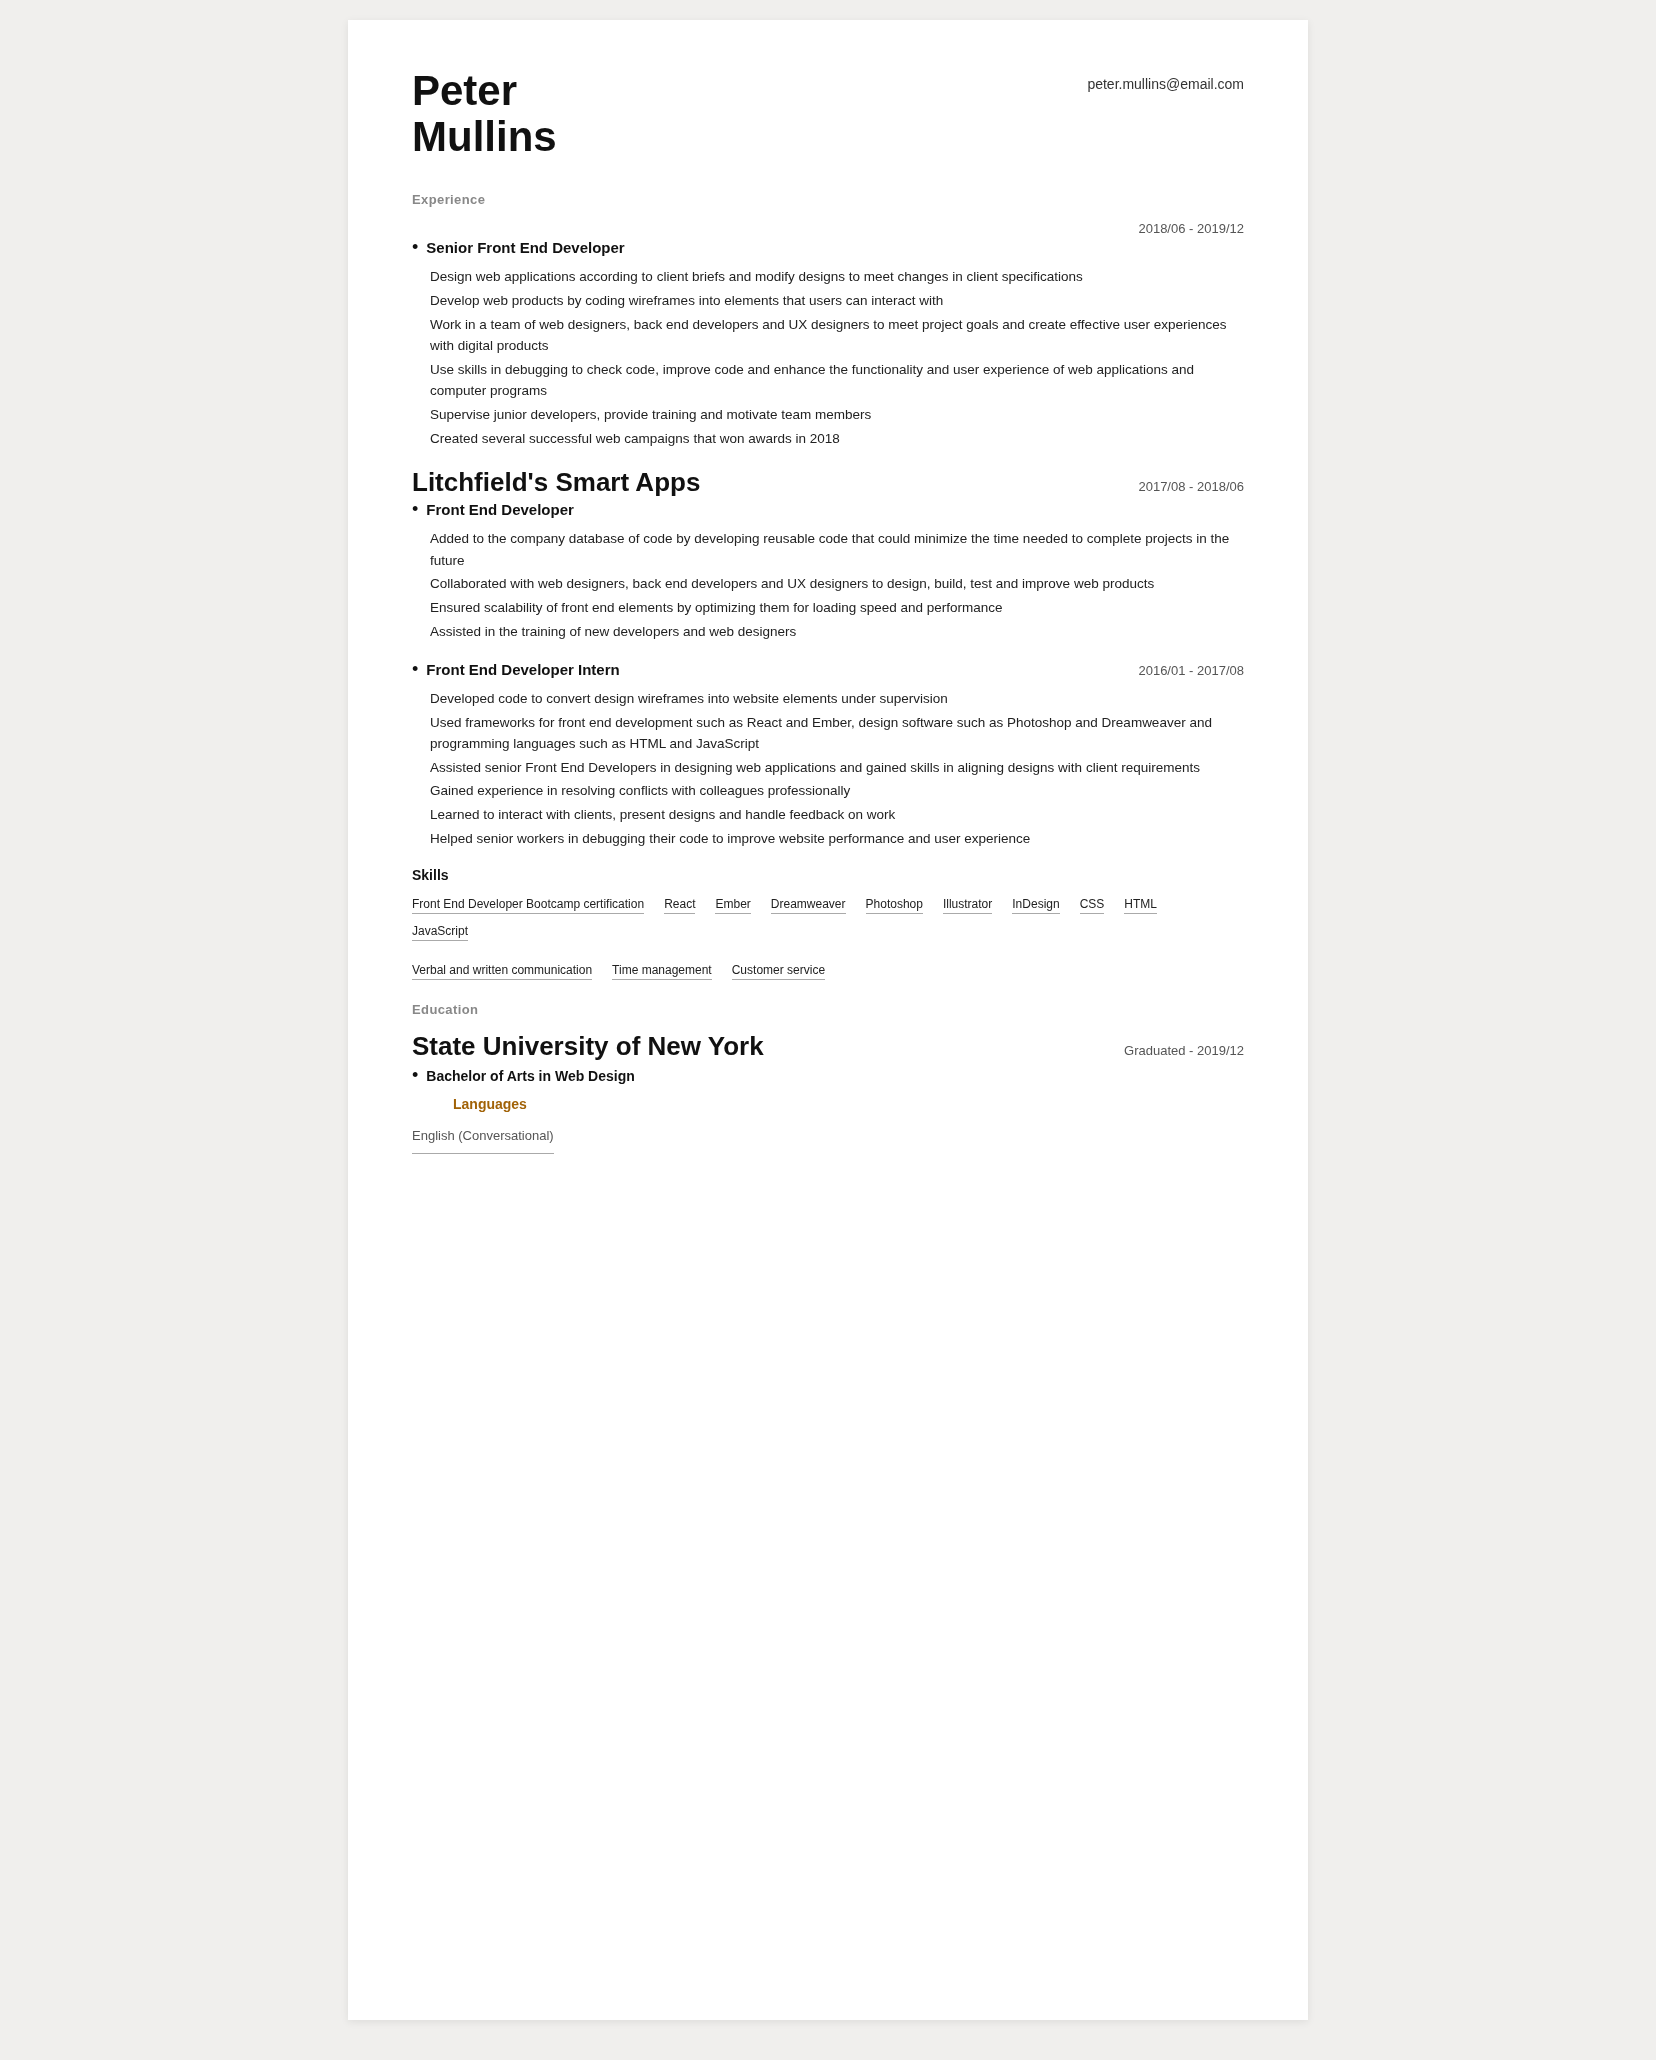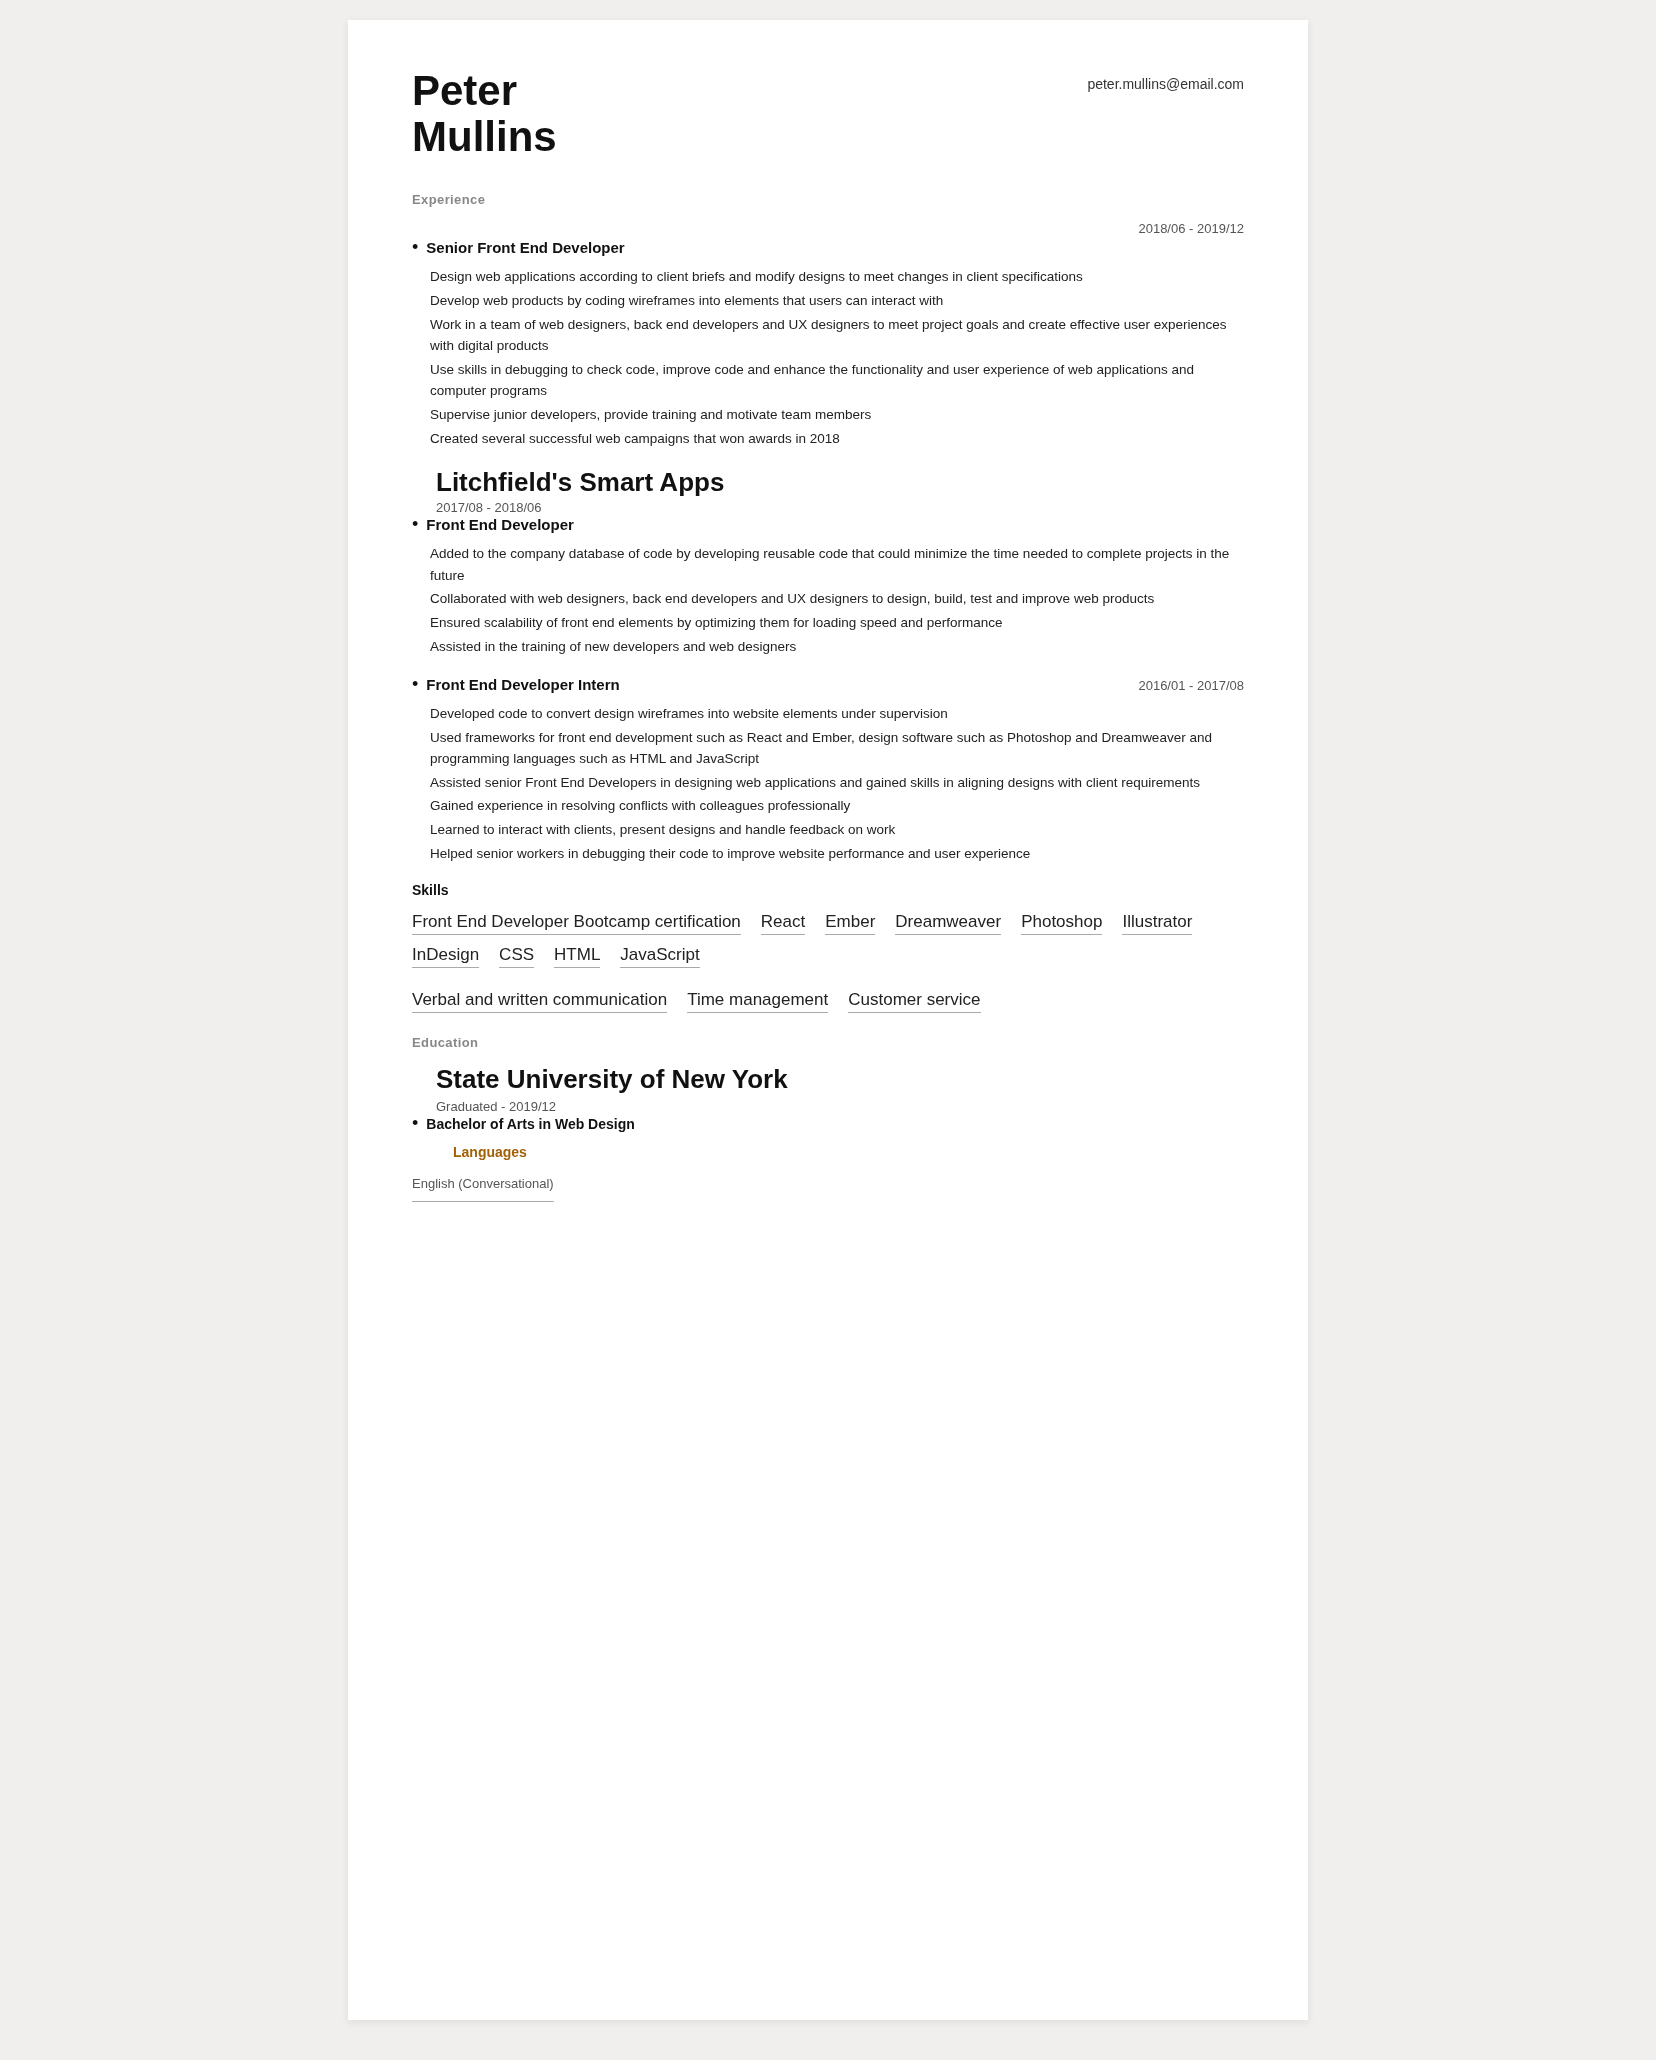--- a/index.html
+++ b/index.html
@@ -46,21 +46,20 @@
       margin-bottom: 14px;
       margin-top: 8px;
     }
     .company-block {
       margin-bottom: 8px;
     }
     .company-header {
       display: flex;
       justify-content: space-between;
       align-items: baseline;
-      flex-direction: column;
     }
     .company-name {
       font-size: 26px;
       font-weight: 900;
       color: #111;
       margin-bottom: 2px;
     }
     .date-range {
       font-size: 13px;
       color: #555;
@@ -109,21 +108,21 @@
       color: #111;
       margin-bottom: 14px;
     }
     .skills-row {
       display: flex;
       flex-wrap: wrap;
       gap: 0;
       margin-bottom: 12px;
     }
     .skill-item {
-      font-size: 17px;
+      font-size: 12px;
       color: #222;
       border-bottom: 1.5px solid #aaa;
       padding-bottom: 2px;
       margin-right: 20px;
       margin-bottom: 10px;
       white-space: nowrap;
     }
     .education-block {
       margin-top: 8px;
     }

